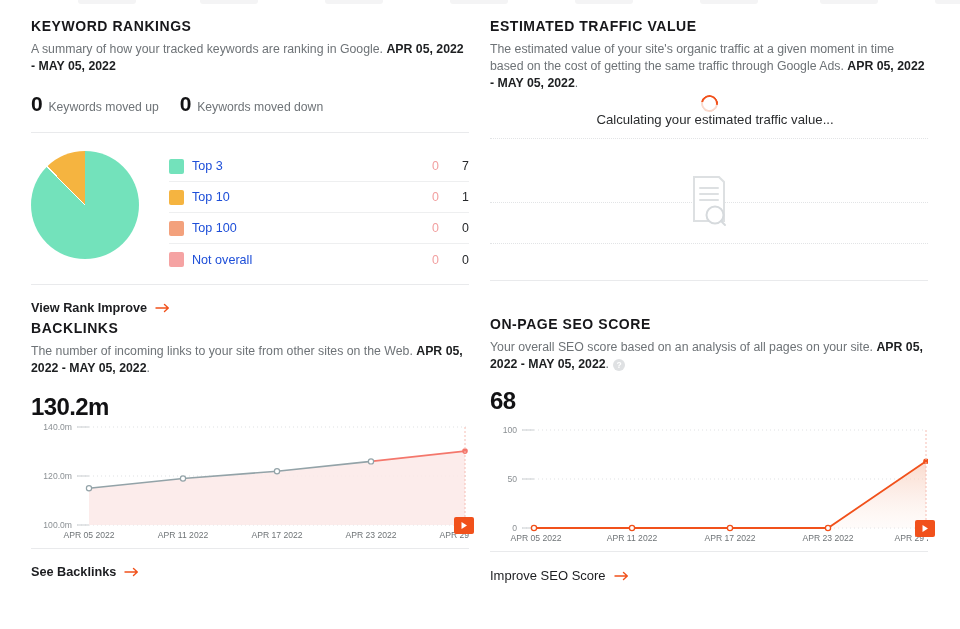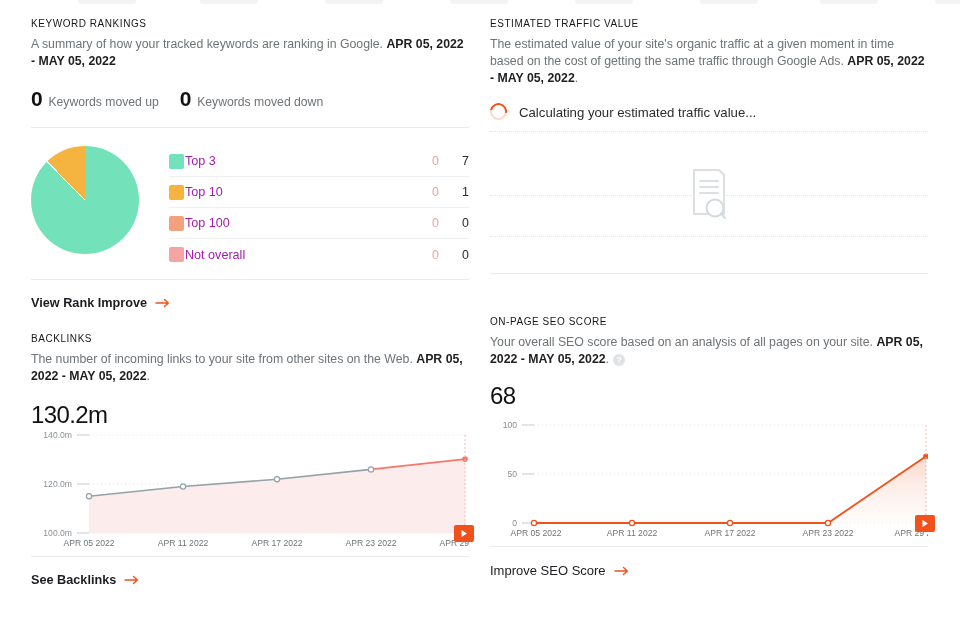--- a/index.html
+++ b/index.html
@@ -15,21 +15,21 @@
   
   .top-strip { position:absolute; top:0; left:0; width:960px; height:7px; overflow:hidden; }
   .top-strip span {
     position:absolute; top:-4px; height:8px; width:58px;
     background:#f4f4f5; border-radius:3px;
   }
 
   .panel { position: absolute; }
 
   .sec-title {
-    font-size: 10px; font-weight: 400; letter-spacing: .55px;
+    font-size: 14px; font-weight: 700; letter-spacing: .55px;
     color: #17171a; text-transform: uppercase;
   }
   .sec-desc {
     font-size: 12.3px; line-height: 17px; color: #6e7377;
     margin-top: 7px;
   }
   .sec-desc b { color: #1d1f21; font-weight: 700; }
 
   
   .metrics { display: flex; align-items: baseline; margin-top: 17px; }
@@ -46,46 +46,46 @@
     width: 108px; height: 108px; border-radius: 50%;
     flex: 0 0 108px;
   }
   .legend { flex:1; margin-left: 30px; }
   .legend-row {
     display:flex; align-items:center; height:31px;
     border-bottom:1px solid #eeeff0; font-size:12.6px;
   }
   .legend-row:last-child { border-bottom:none; }
   .swatch { width:15px; height:15px; border-radius:2px; flex:0 0 15px; }
-  .legend-label { margin-left:1px; color:#a21caf; flex:1; }
+  .legend-label { margin-left:8px; color:#1d4ed8; flex:1; }
   .legend-delta { color:#f2a0a0; font-size:12.4px; width:34px; text-align:right; }
   .legend-count { color:#26282b; font-size:12.4px; width:30px; text-align:right; }
 
   
   .link-row { display:flex; align-items:center; margin-top:16px; cursor:pointer; }
   .link-row .txt { font-size:12.7px; font-weight:700; color:#1c1d20; }
   .arrow { margin-left:8px; display:inline-flex; }
 
   
-  .calc-row { display:flex; align-items:flex-end; margin-top: 16px; }
+  .calc-row { display:flex; align-items:center; margin-top: 3px; flex-direction: column; }
   .spinner {
     width:17px; height:17px; border-radius:50%;
     border:2px solid #f9d9cc;
     border-top-color:#f1511b; border-right-color:#f1511b;
     transform: rotate(-35deg);
     flex:0 0 17px;
   }
   .calc-txt { margin-left:12px; font-size:13.2px; color:#2a2c2e; }
 
   .empty-area { position:relative; }
   .gridline { border-top:1px dotted #e2e4e6; }
   .doc-icon { display:flex; justify-content:center; }
 
   
-  .big-num { font-size:24px; font-weight:400; letter-spacing:-.6px; color:#121214; }
+  .big-num { font-size:24px; font-weight:700; letter-spacing:-.6px; color:#121214; }
   .chart-wrap { position:relative; }
   .ax-label { font-size:8.6px; fill:#8b9094; font-family:"Liberation Sans", sans-serif; }
   .x-label { font-size:8.6px; fill:#6f7477; font-family:"Liberation Sans", sans-serif; }
 
   
   .warn-row { display:flex; align-items:flex-start; margin-top:11px; }
   .warn-icon { flex:0 0 14px; margin-top:1px; }
   .warn-txt { margin-left:9px; font-size:11.6px; line-height:16px; color:#55595d; }
   .warn-txt b { color:#1d1f21; font-weight:700; }
 
@@ -211,21 +211,21 @@
           <path d="M14 14 H32 M14 20 H32 M14 26 H32" stroke="#dde0e2" stroke-width="2" stroke-linecap="round"></path>
           <circle cx="29" cy="41" r="8.5" fill="#ffffff" stroke="#d6dadd" stroke-width="2"></circle>
           <path d="M35 47 L39 51" stroke="#d6dadd" stroke-width="2" stroke-linecap="round"></path>
         </svg>
       </div>
     </div>
 
     <div class="rule" style="margin-top:1px"></div>
   </div>
 
-  <div class="panel" style="left:31px; top:333px; width:438px;">
+  <div class="panel" style="left:31px; top:320px; width:438px;">
 
     <div class="sec-title">BACKLINKS</div>
 
     <div class="sec-desc">
       <span>The number of incoming links to your site from other sites on the Web.</span>
       <b>APR 05, 2022 - MAY 05, 2022</b><span>.</span>
     </div>
 
     <div class="big-num" style="margin-top:16px">130.2m</div>
 

